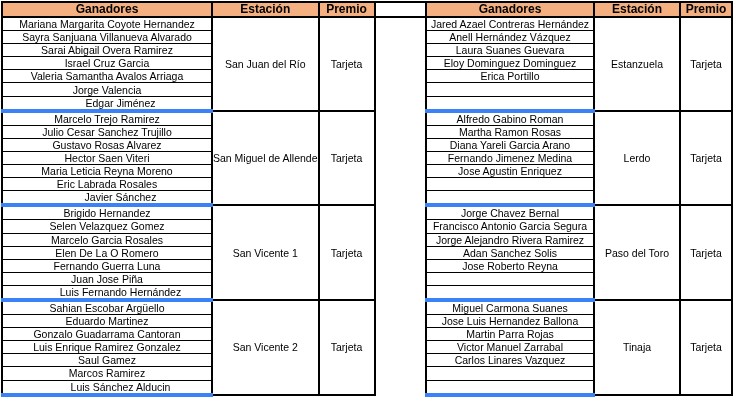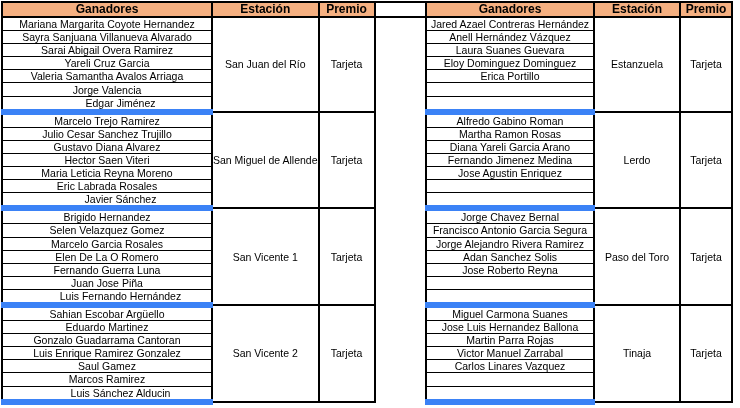--- a/index.html
+++ b/index.html
@@ -42,21 +42,21 @@
     vertical-align: middle;
     font-size: 10.5px;
     overflow: hidden;
     white-space: nowrap;
   }
   td.name {
     border: 1px solid #000;
     border-left: 2px solid #000;
     border-right: 2px solid #000;
   }
-  tr.group-end td.name { border-bottom: 6px solid #3b82f6; padding-left: 27px; }
+  tr.group-end td.name { border-bottom: 4px solid #3b82f6; padding-left: 27px; }
   tr.group-start td.name { border-top: 2px solid #000; margin-left: 44px; }
   td.station, td.prize { border: 2px solid #000; text-align: center; }
   table { border: 2px solid #000; }
   .spacer-cell {
     position: absolute;
     left: 372px;
     top: 1px;
     width: 56px;
     height: 17px;
     box-sizing: border-box;
@@ -93,41 +93,41 @@
           <td class="station" rowspan="7">San Juan del Río</td>
           <td class="prize" rowspan="7">Tarjeta</td>
         </tr>
         <tr>
           <td class="name">Sayra Sanjuana Villanueva Alvarado</td>
         </tr>
         <tr>
           <td class="name">Sarai Abigail Overa Ramirez</td>
         </tr>
         <tr>
-          <td class="name">Yareli Cruz Garcia</td>
+          <td class="name">Israel Cruz Garcia</td>
         </tr>
         <tr>
           <td class="name">Valeria Samantha Avalos Arriaga</td>
         </tr>
         <tr>
           <td class="name">Jorge Valencia</td>
         </tr>
         <tr class="group-end">
           <td class="name">Edgar Jiménez</td>
         </tr>
         <tr class="group-start">
           <td class="name">Marcelo Trejo Ramirez</td>
           <td class="station" rowspan="7">San Miguel de Allende</td>
           <td class="prize" rowspan="7">Tarjeta</td>
         </tr>
         <tr>
           <td class="name">Julio Cesar Sanchez Trujillo</td>
         </tr>
         <tr>
-          <td class="name">Gustavo Diana Alvarez</td>
+          <td class="name">Gustavo Rosas Alvarez</td>
         </tr>
         <tr>
           <td class="name">Hector Saen Viteri</td>
         </tr>
         <tr>
           <td class="name">Maria Leticia Reyna Moreno</td>
         </tr>
         <tr>
           <td class="name">Eric Labrada Rosales</td>
         </tr>

